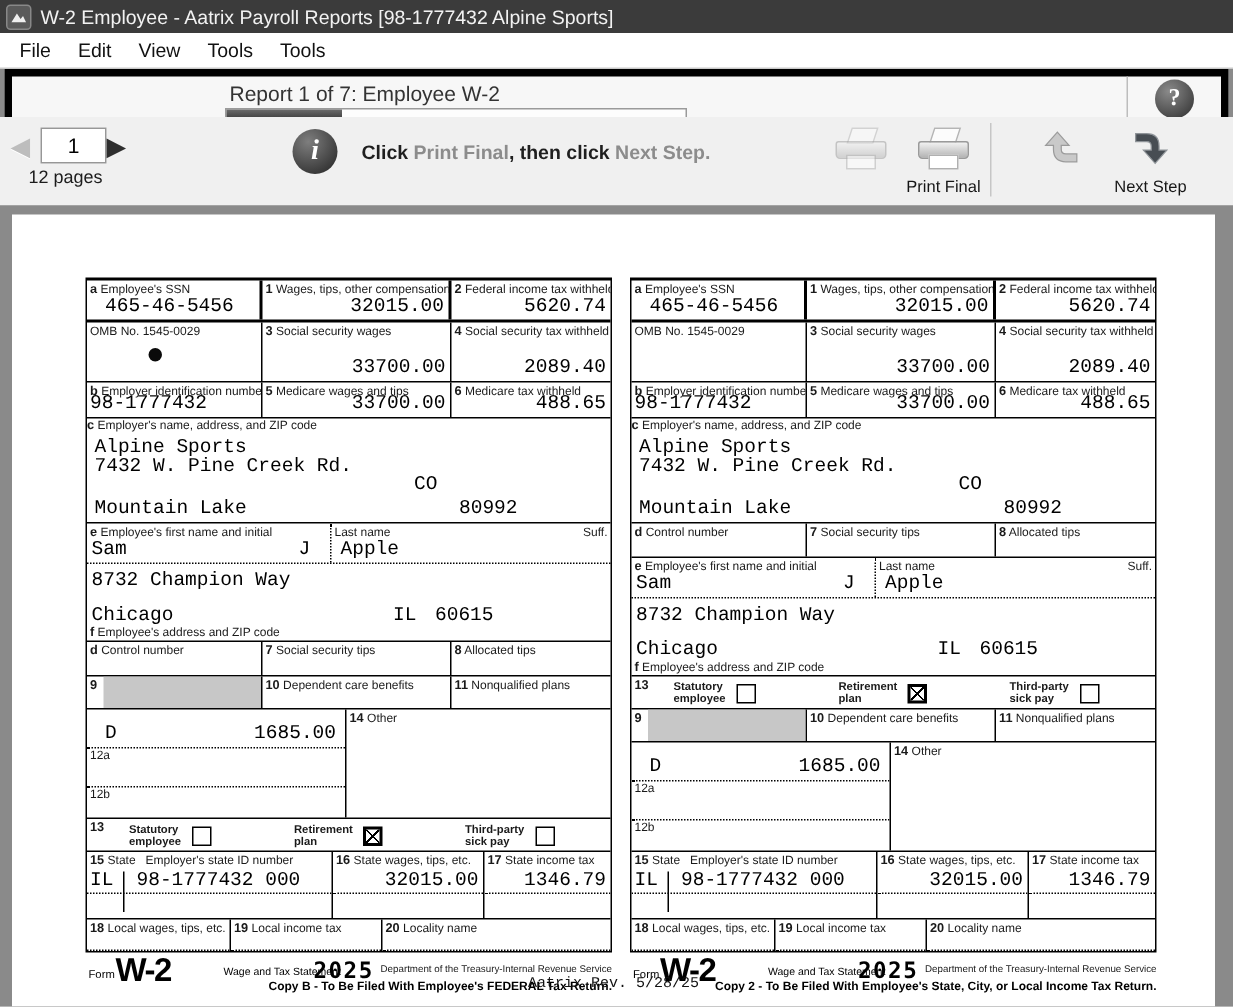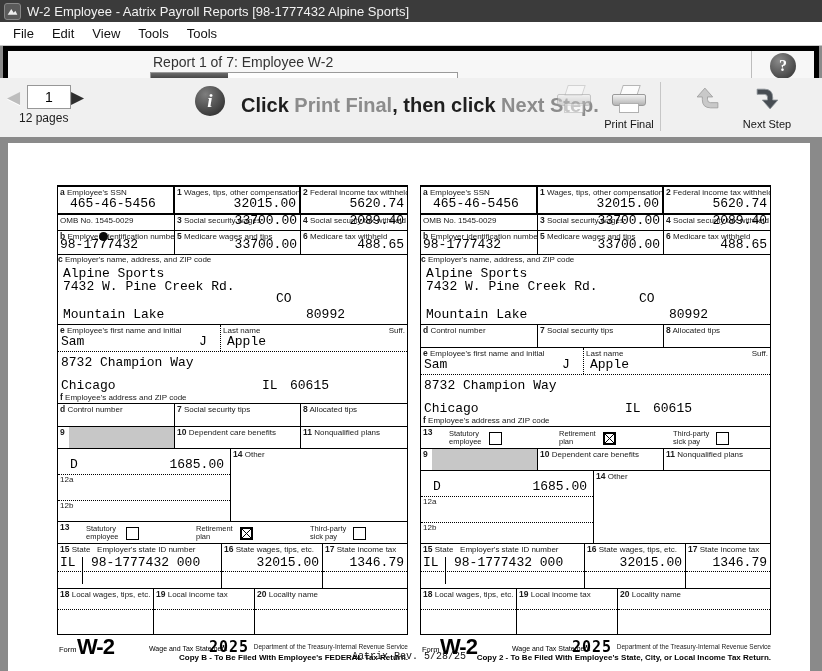--- a/index.html
+++ b/index.html
@@ -34,21 +34,21 @@
   .toolbar{position:absolute;top:78px;left:0;right:0;height:59px;background:#f0f0f0;}
   .arrow{position:absolute;font-size:17px;line-height:17px;cursor:pointer;}
   .arrow.left{left:7px;top:11px;color:#bdbdbd;text-shadow:0 1px 0 #fff;}
   .arrow.right{left:71px;top:11px;color:#2e2e2e;}
   .pagebox{position:absolute;left:27px;top:7px;width:38px;height:20px;text-align:center;font-size:14px;
            border:1px solid #979797;background:#fff;font-family:"Liberation Sans",sans-serif;}
   .pages-label{position:absolute;left:19px;top:33px;font-size:12px;color:#1c1c1c;}
   .info-icon{position:absolute;left:195px;top:8px;width:30px;height:30px;border-radius:50%;
              background:radial-gradient(circle at 35% 28%,#7e7e7e,#222);color:#fff;text-align:center;
              font:italic bold 19px "Liberation Serif",serif;line-height:30px;}
-  .instruction{position:absolute;left:241px;top:16px;font-size:20px;font-weight:bold;white-space:pre;}
+  .instruction{position:absolute;left:241px;top:16px;font-size:13px;font-weight:bold;white-space:pre;}
   .instruction .dark{color:#1f1f1f;}
   .instruction .gray{color:#8c8c8c;}
   .tbtn{position:absolute;text-align:center;cursor:pointer;}
   .tlabel{display:block;font-size:11px;margin-top:2px;}
   .tlabel.gray{color:#9f9f9f;margin-top:35px;} .tlabel.dark{color:#161616;}
   .tbtn.draft{left:546px;top:7px;width:56px;}
   .tbtn.final{left:604px;top:7px;width:50px;}
   .tool-sep{position:absolute;left:660px;top:4px;height:49px;border-left:1px solid #c6c6c6;}
   .tbtn.prev{left:678px;top:7px;width:58px;}
   .tbtn.next{left:738px;top:7px;width:58px;}
@@ -75,21 +75,21 @@
   .w2-row{display:flex;border-bottom:1px solid #000;box-sizing:border-box;position:relative;flex-shrink:0;}
   .cell{border-right:1px solid #000;box-sizing:border-box;position:relative;padding:1px 2px 0;overflow:hidden;}
   .cell.last{border-right:none;flex:1;}
   .flabel{font-size:8px;color:#1a1a1a;white-space:nowrap;display:block;line-height:9px;}
   .flabel b{font-size:8.5px;}
   .fval{font-family:"Liberation Mono",monospace;font-size:13px;white-space:pre;color:#000;}
   .money{position:absolute;right:3px;bottom:2px;}
   .c1{width:117px;} .c2{width:126px;}
   .row-a12{height:28px;border-bottom:2px solid #000;order:1;}
   .row-a12 .cell{border-right-width:2px;}
-  .row-omb{height:16px;order:2;}
+  .row-omb{height:40px;order:2;}
   .row-b56{height:24px;order:3;}
   .row-c{height:70px;display:block;order:4;}
   .row-e{height:27px;border-bottom:1px dotted #000;}
   .row-f{height:52px;display:block;}
   .row-d78{height:23px;}
   .row-9{height:22px;}
   .row-12{height:73px;}
   .row-13{height:22px;display:block;}
   .row-15{height:45px;order:11;}
   .row-18{flex:1;border-bottom:none;order:12;}
@@ -117,21 +117,21 @@
   .c12block{width:173px;padding:0;display:flex;flex-direction:column;}
   .r12{height:18px;position:relative;border-bottom:1px dotted #000;margin-top:25px;}
   .r12.lastr{border-bottom:none;flex:1;}
   .r12::after{content:"";position:absolute;left:40px;top:0;bottom:0;border-left:1px dotted #000;}
   .r12 .flabel{position:absolute;left:2px;top:1px;}
   .code12{position:absolute;left:12px;bottom:2px;}
   .amt12{position:absolute;right:6px;bottom:2px;}
   .b13lbl{position:absolute;left:2px;top:1px;}
   .ckgroup{position:absolute;top:3px;display:flex;align-items:center;gap:7px;}
   .g1{left:28px;} .g2{left:138px;} .g3{left:252px;}
-  .cklabel{font-size:7.5px;line-height:8px;color:#1a1a1a;}
+  .cklabel{font-size:7.5px;line-height:8px;color:#1a1a1a;font-weight:bold;}
   .cklabel span{display:block;}
   .ckbox{width:13px;height:13px;border:1px solid #000;background:#fff;box-sizing:border-box;}
   .ckbox.checked{border-width:2px;background-image:
      linear-gradient(to top right,transparent 45%,#000 45%,#000 55%,transparent 55%),
      linear-gradient(to bottom right,transparent 45%,#000 45%,#000 55%,transparent 55%);}
   .c15{width:164px;} .c16{width:101px;}
   .st-val{position:absolute;left:2px;top:11px;}
   .st-bar{position:absolute;left:24px;top:13px;height:27px;border-left:1px solid #000;}
   .sid-val{position:absolute;left:33px;top:11px;}
   .dotline{position:absolute;left:0;right:0;top:27px;border-top:1px dotted #000;}

